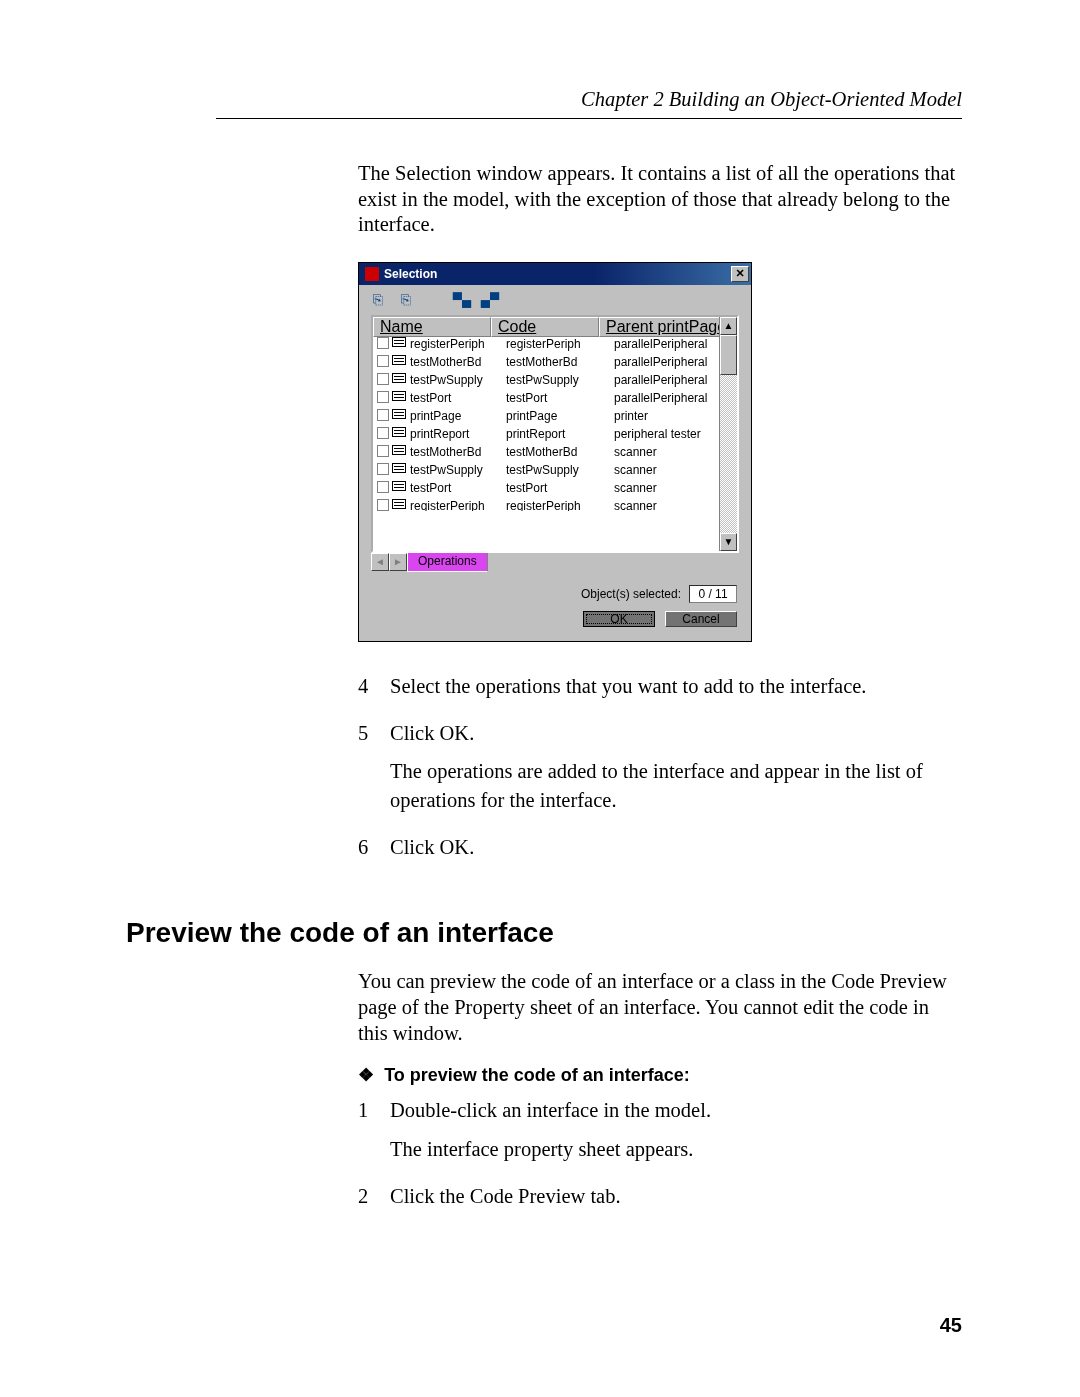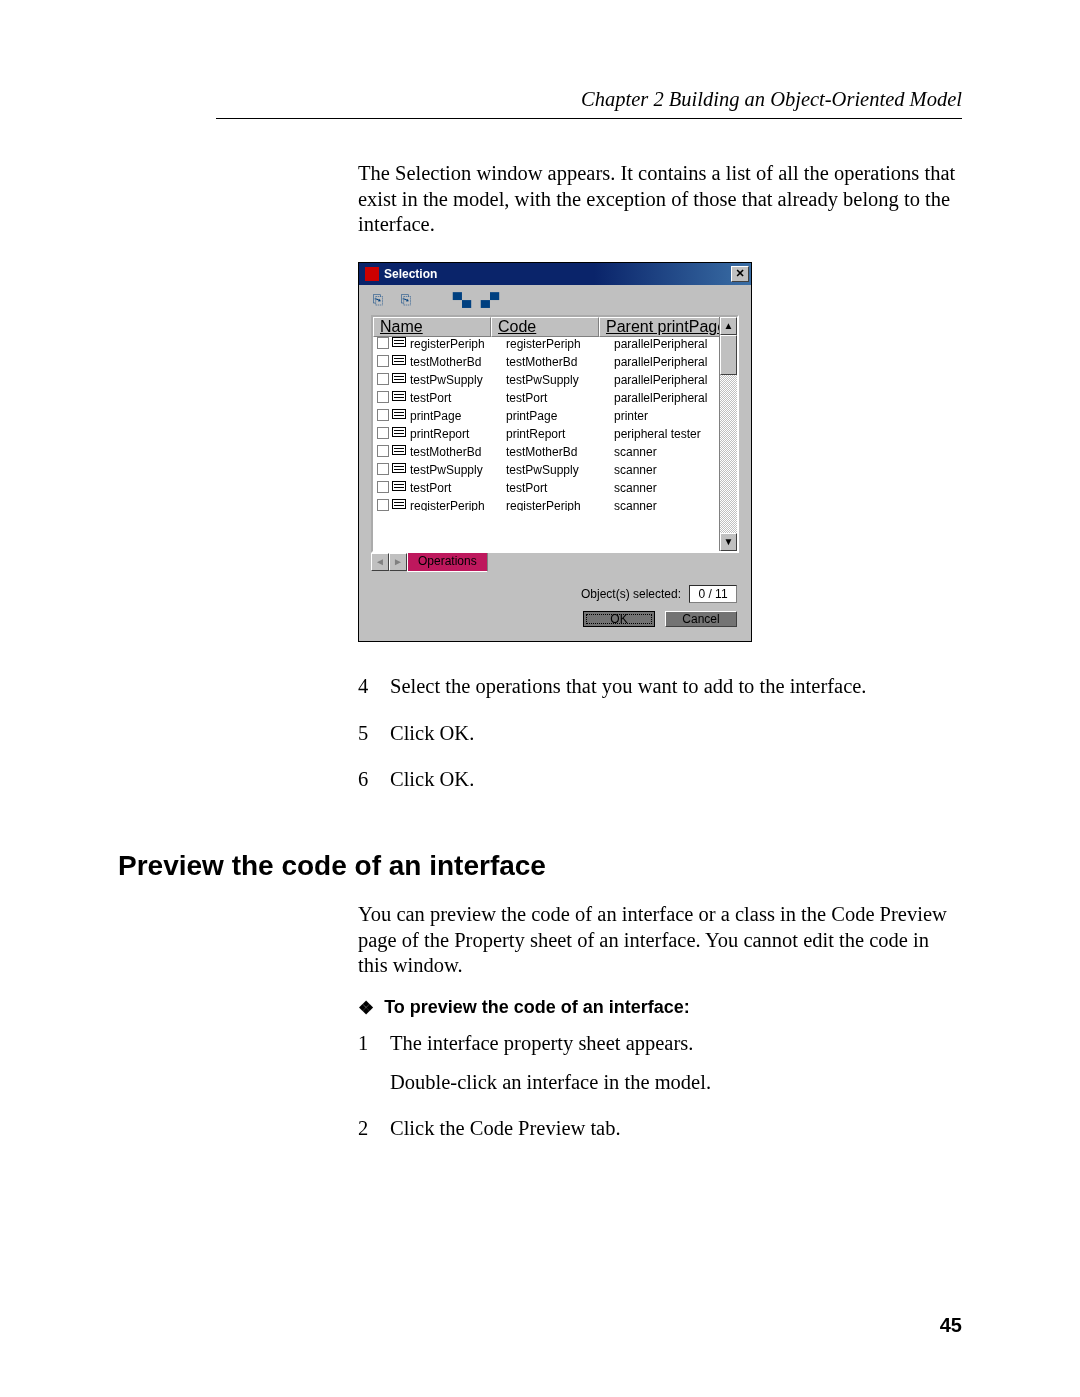--- a/index.html
+++ b/index.html
@@ -182,21 +182,21 @@
   .tsbtn {
     width:18px; height:18px;
     background:#c0c0c0;
     border:1px solid #fff;
     border-right-color:#404040; border-bottom-color:#404040;
     display:flex; align-items:center; justify-content:center;
     font-size:10px; color:#808080;
   }
   .tab {
     height:20px;
-    background:#be185d;
+    background:#d946ef;
     border:1px solid #fff;
     border-top:0;
     border-right-color:#808080;
     padding: 2px 10px;
     font-size:12px;
     margin-top:-1px;
   }
   .statusline {
     display:flex;
     justify-content:flex-end;
@@ -233,21 +233,21 @@
   .steps { margin-left: 240px; margin-top: 8px; }
   .step { display:flex; font-size:20.5px; line-height:1.4; margin-bottom: 8px; }
   .step .num { width: 32px; flex-shrink:0; }
   .step .txt { flex:1; }
   .step .txt p { margin: 0 0 10px 0; }
 
   .h2 {
     font-family: Arial, Helvetica, sans-serif;
     font-weight: bold;
     font-size: 28px;
-    margin: 46px 0 20px 0;
+    margin: 46px 0 20px 8px;
   }
   .subhead {
     font-family: Arial, Helvetica, sans-serif;
     font-weight: bold;
     font-size: 18px;
     margin: 18px 0 10px 0;
     display:flex;
     align-items:center;
   }
   .subhead .bullet { margin-right:10px; font-size:18px; }
@@ -390,20 +390,21 @@
       <div class="step">
         <div class="num">4</div>
         <div class="txt">
           <p>Select the operations that you want to add to the interface.</p>
         </div>
       </div>
       <div class="step">
         <div class="num">5</div>
         <div class="txt">
           <p>Click OK.</p>
+          <p>The operations are added to the interface and appear in the list of operations for the interface.</p>
         </div>
       </div>
       <div class="step">
         <div class="num">6</div>
         <div class="txt">
           <p>Click OK.</p>
         </div>
       </div>
     </div>
 
@@ -415,22 +416,22 @@
     <div class="subhead">
       <span class="bullet">❖</span>
       <span>To preview the code of an interface:</span>
     </div>
   </div>
 
   <div class="steps" id="steps-b">
       <div class="step">
         <div class="num">1</div>
         <div class="txt">
+          <p>Double-click an interface in the model.</p>
           <p>The interface property sheet appears.</p>
-          <p>Double-click an interface in the model.</p>
         </div>
       </div>
       <div class="step">
         <div class="num">2</div>
         <div class="txt">
           <p>Click the Code Preview tab.</p>
         </div>
       </div>
     </div>
 

